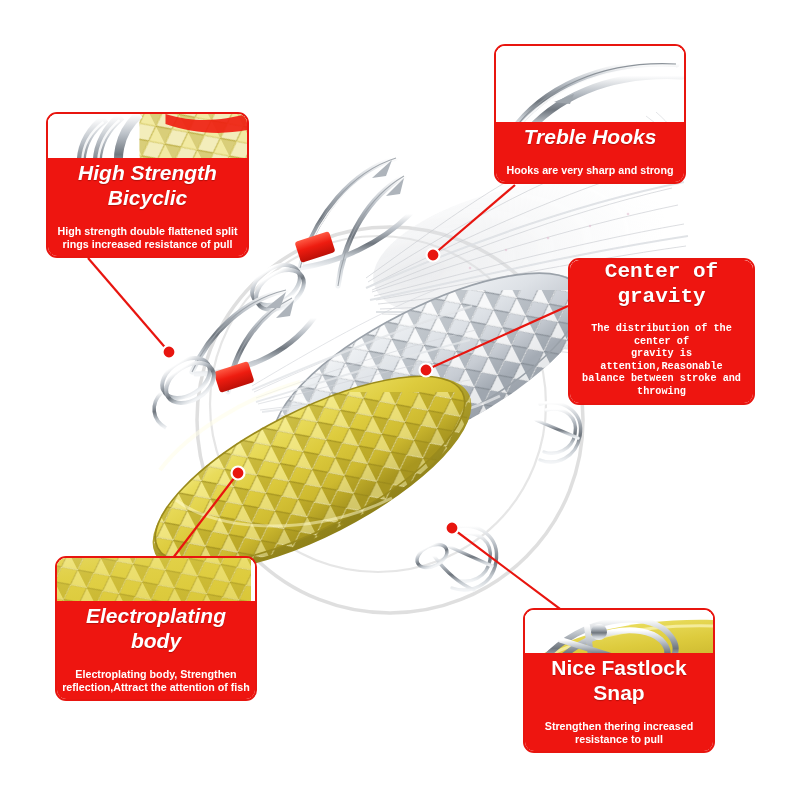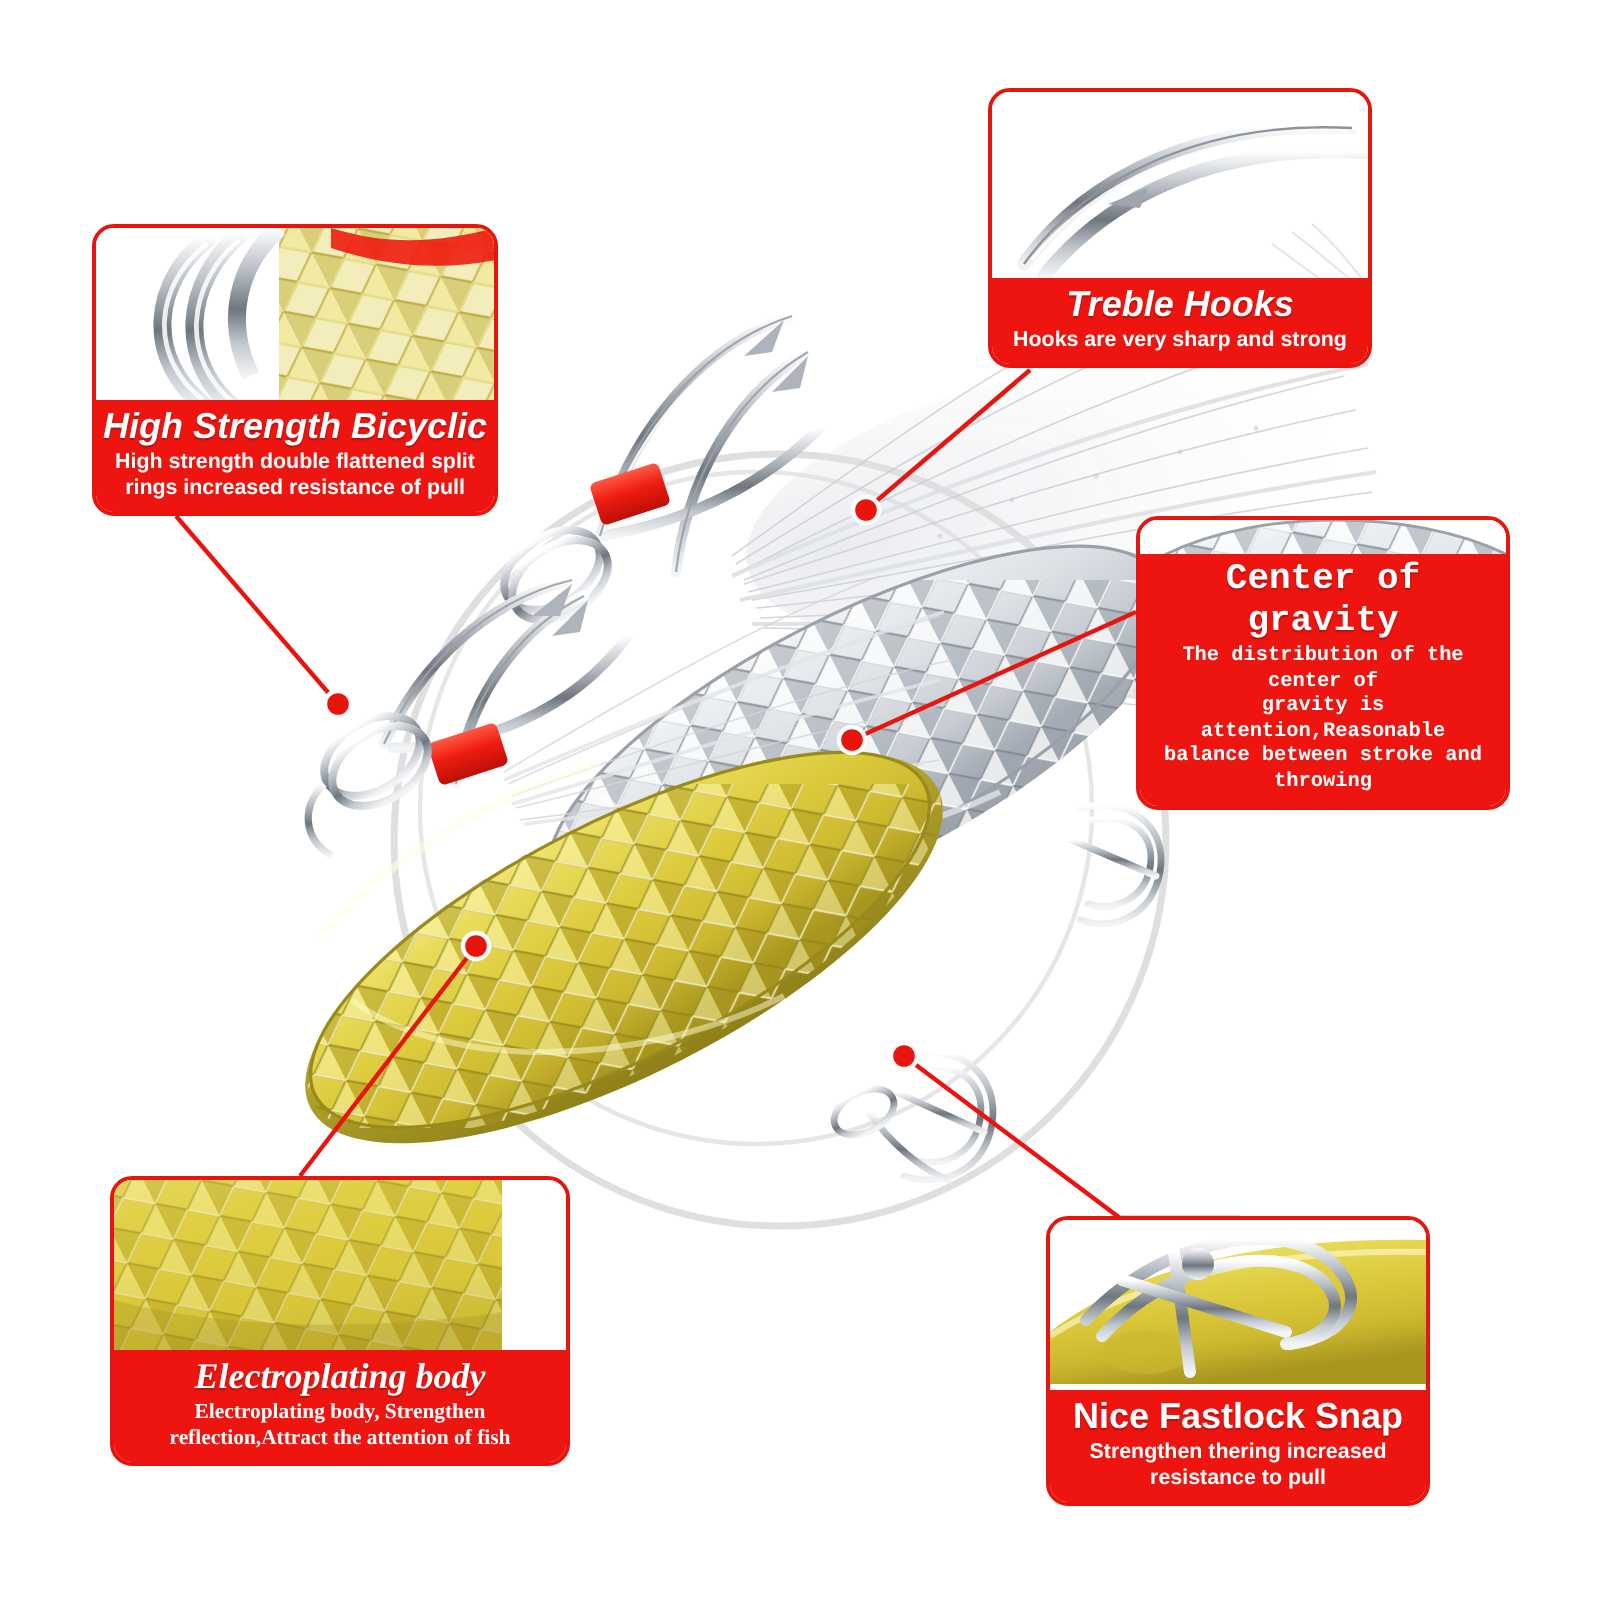--- a/index.html
+++ b/index.html
@@ -9,24 +9,24 @@
 
   
   #art{position:absolute;left:0;top:0;width:800px;height:800px;}
 
   
   .callout{position:absolute;border:2px solid #e8150f;border-radius:11px;
            background:#ffffff;overflow:hidden;box-sizing:border-box;}
   .callout .photo{position:absolute;left:0;top:0;right:0;overflow:hidden;background:#fff;}
   .callout .cap{position:absolute;left:-1px;right:-1px;bottom:-1px;background:#ee1510;
                 border-radius:0 0 10px 10px;padding:3px 4px 6px;text-align:center;color:#fff;}
-  .cap .title{font-size:18px;font-weight:bold;line-height:1.18;
+  .cap .title{font-size:21px;font-weight:bold;line-height:1.18;
               text-shadow:0 1px 1px rgba(0,0,0,.25);}
   .cap .title.it{font-style:italic;}
-  .cap .sub{font-size:10.7px;font-weight:bold;line-height:1.22;margin-top:1px;}
+  .cap .sub{font-size:10.7px;font-weight:bold;line-height:1.22;margin-top:14px;}
   .cap .sub.sm{font-size:10.2px;}
   .dot-svg{position:absolute;left:0;top:0;width:800px;height:800px;pointer-events:none;}
 </style>
 </head>
 <body>
 
 <div id="stage">
 
   <svg id="art" viewBox="0 0 800 800">
     <defs>
@@ -321,21 +321,21 @@
       </svg>
     </div>
     <div class="cap">
       <div class="title">Center of gravity</div>
       <div class="sub sm" style="white-space:pre-line">The distribution of the center of
 gravity is attention,Reasonable
 balance between stroke and throwing</div>
     </div>
   </div>
 
-  <div class="callout" style="left:55px;top:588px;width:230px;height:145px;font-family:Liberation Serif, serif;">
+  <div class="callout" style="left:55px;top:556px;width:202px;height:145px;">
     <div class="photo" style="height:89px;">
       <svg viewBox="0 0 194 89" width="194" height="89" preserveAspectRatio="xMidYMid slice">
         <rect width="194" height="89" fill="#ddcb3d"></rect>
         <rect width="194" height="89" fill="url(#facetGold)"></rect>
         <rect width="194" height="89" fill="url(#goldG)" opacity=".3"></rect>
         <path d="M0 60 C 50 74 130 76 194 66 L194 89 L0 89 Z" fill="#a8961f" opacity=".35"></path>
       </svg>
     </div>
     <div class="cap">
       <div class="title it">Electroplating body</div>

